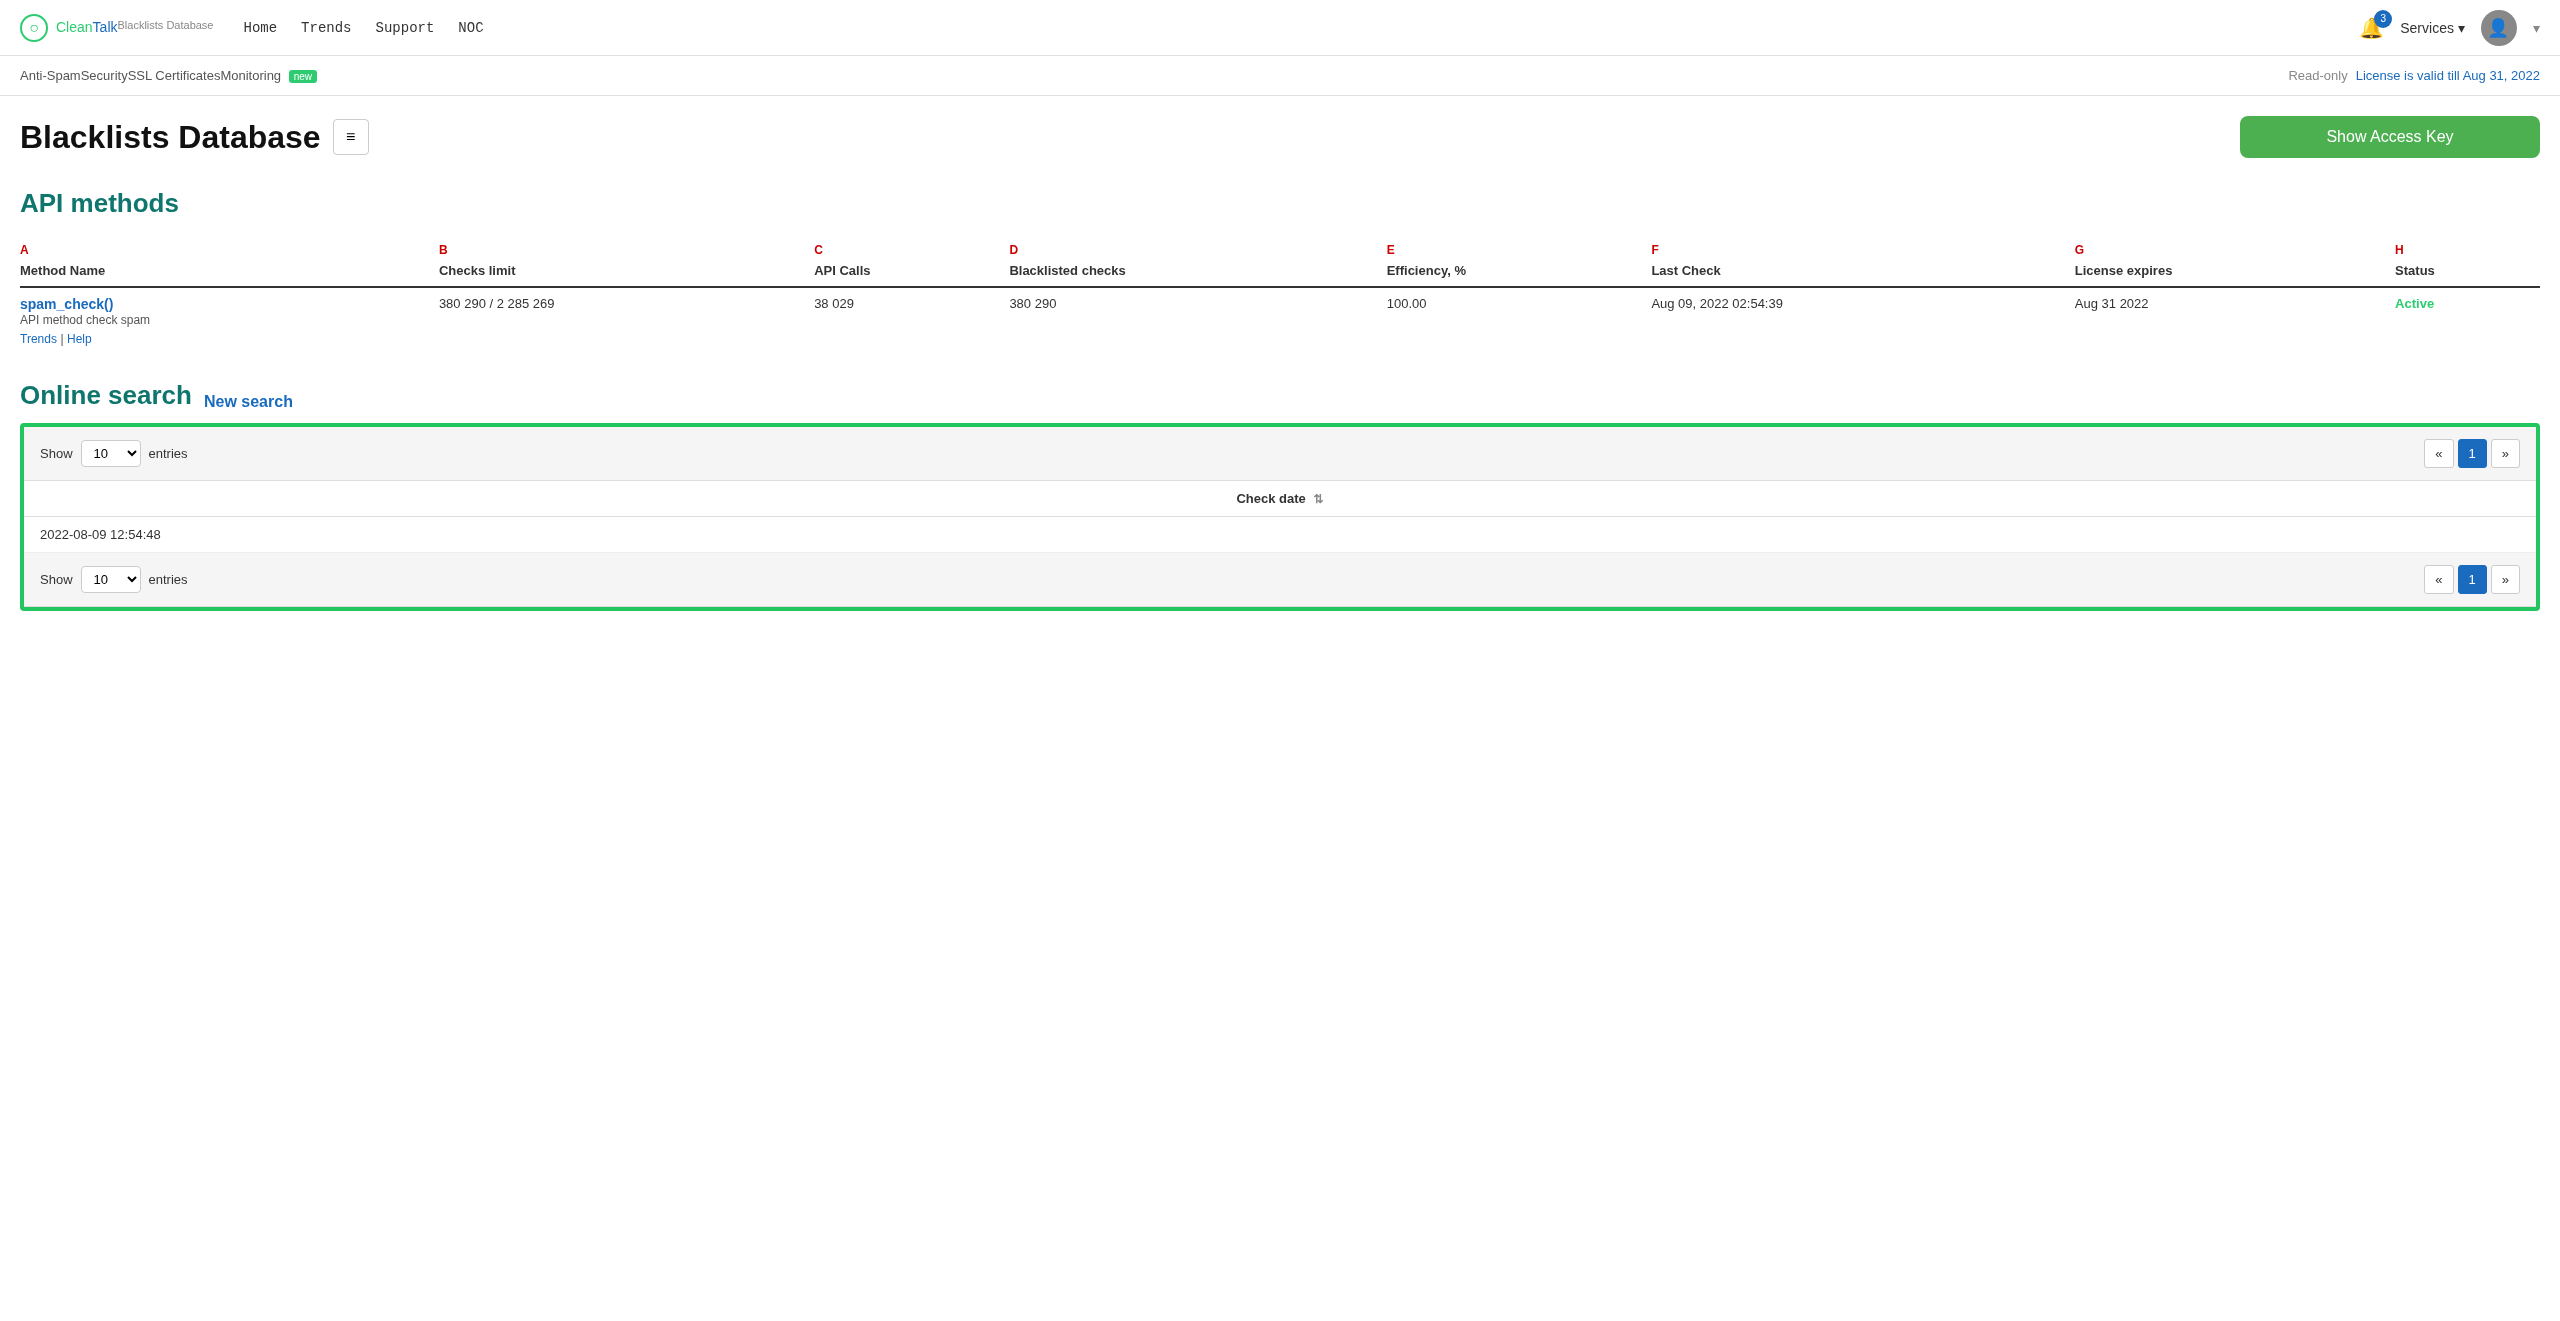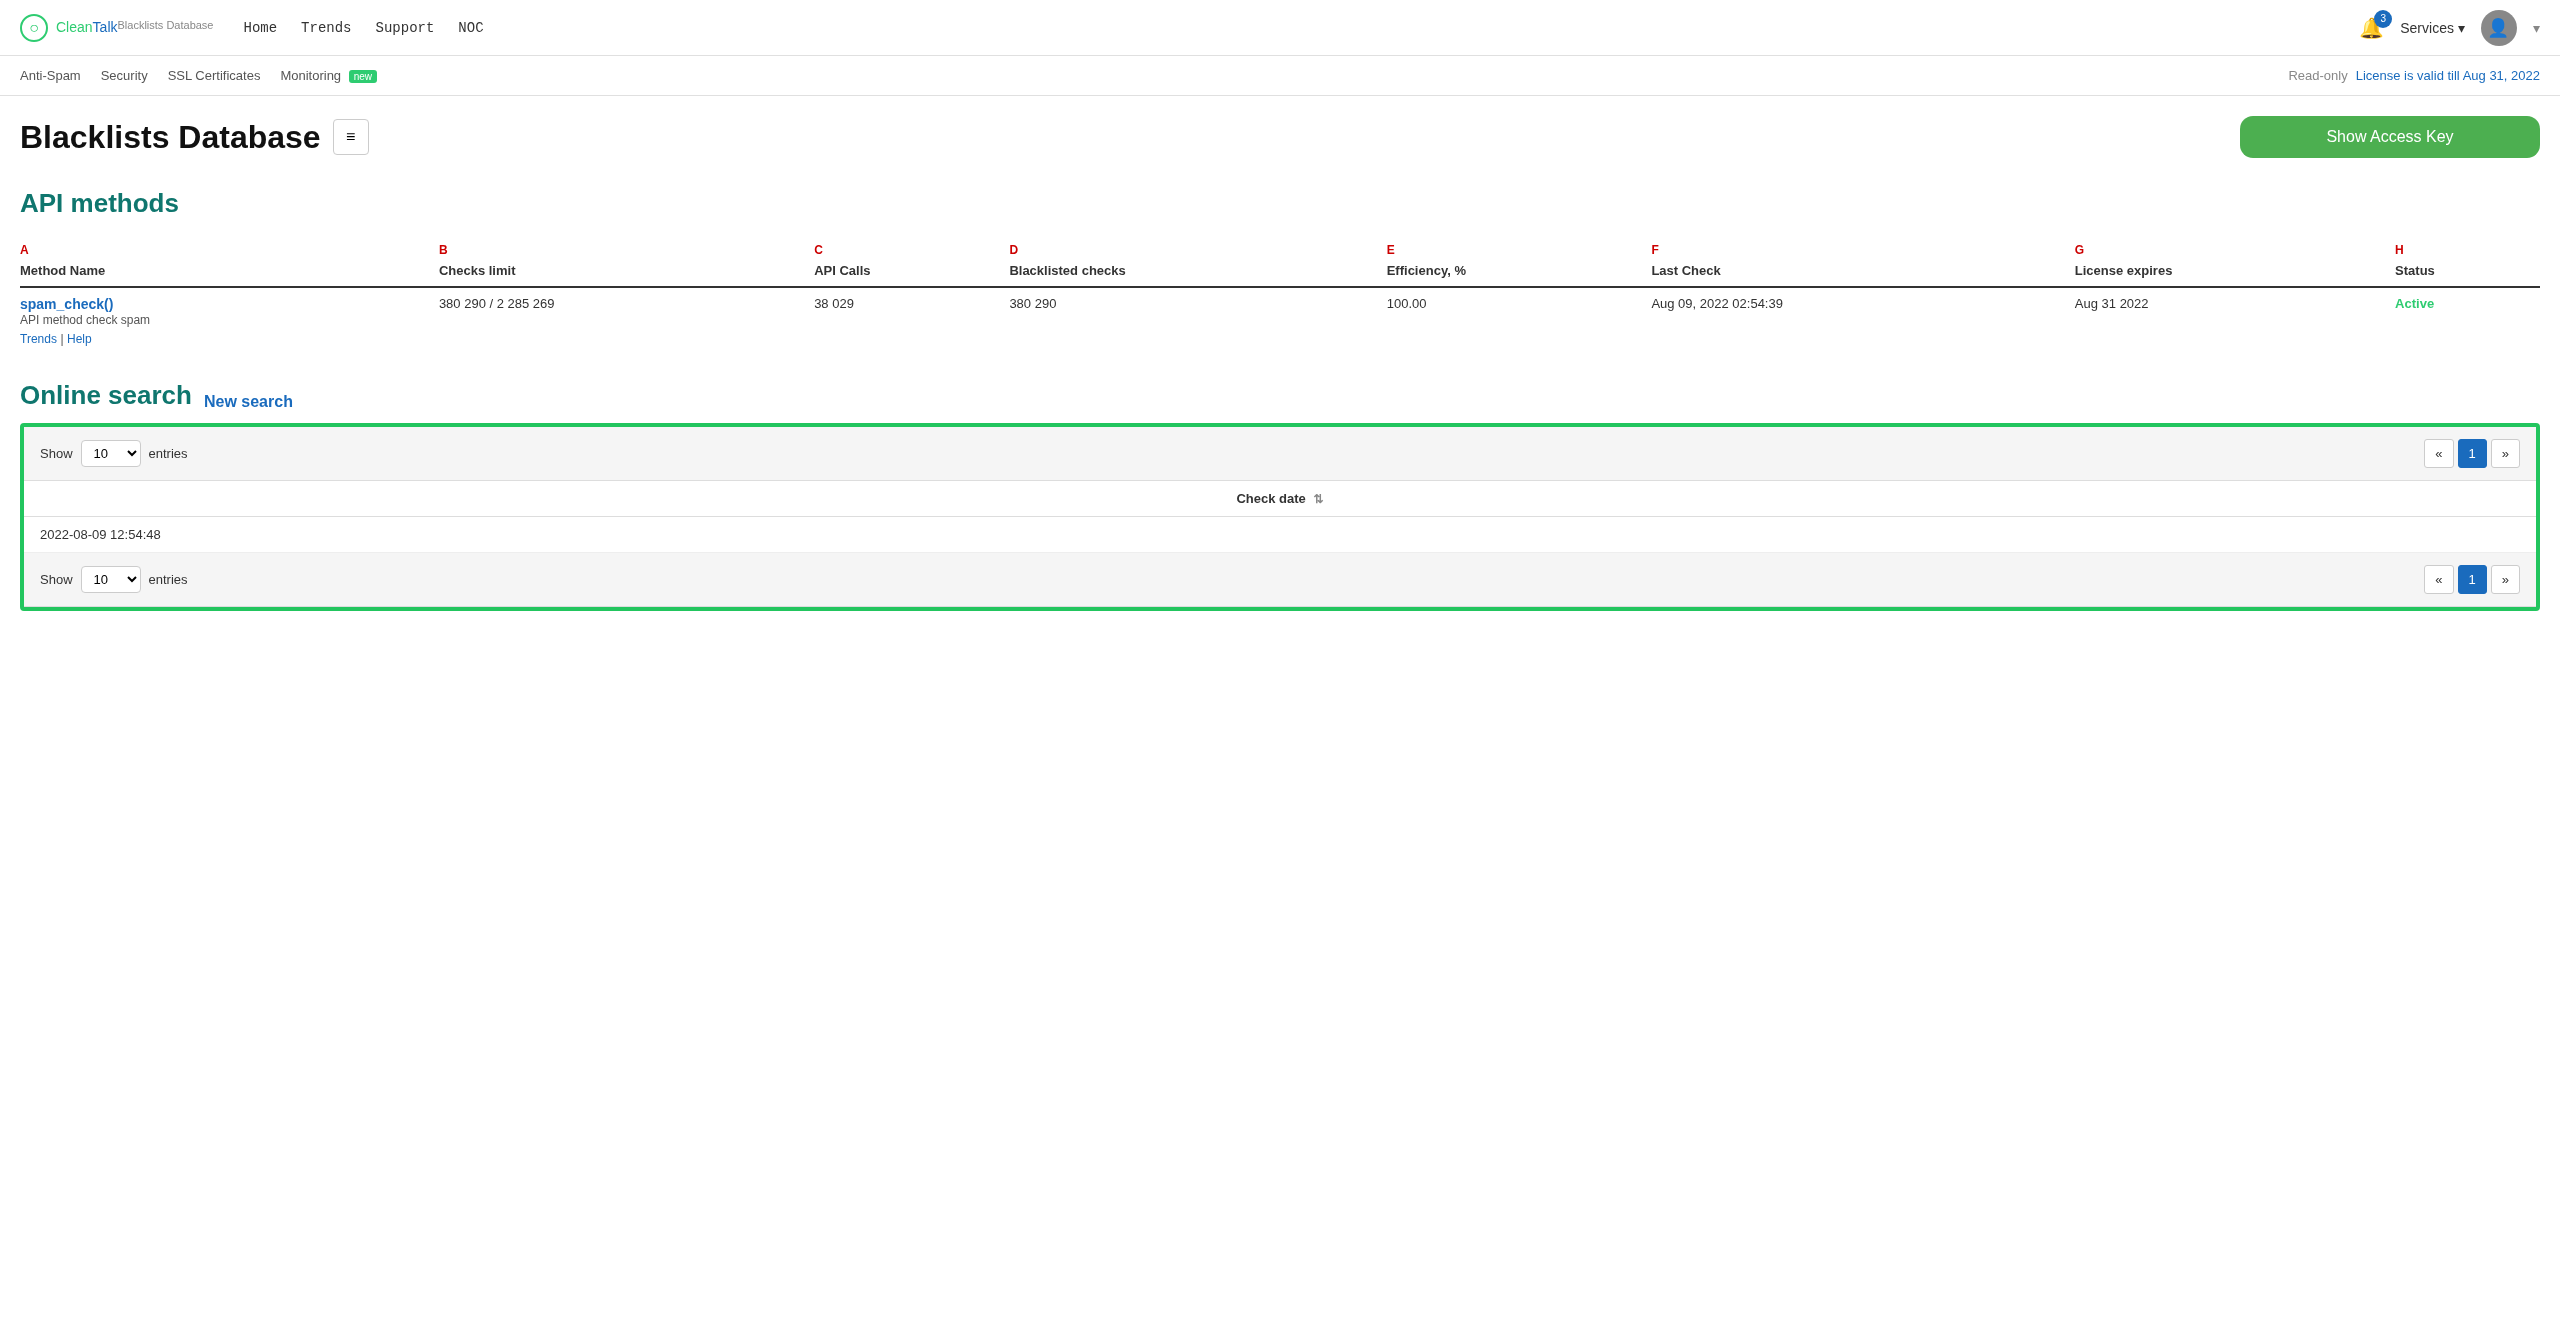--- a/index.html
+++ b/index.html
@@ -105,21 +105,20 @@
     .secondary-nav {
       display: flex;
       align-items: center;
       padding: 0 20px;
       height: 40px;
       border-bottom: 1px solid #e0e0e0;
       background: #fff;
     }
     .secondary-nav-links {
       display: flex;
-      gap: 20px;
       flex: 1;
     }
     .sec-link {
       color: #555;
       text-decoration: none;
       font-size: 13px;
       cursor: pointer;
     }
     .new-badge {
       background: #2ecc71;
@@ -166,21 +165,21 @@
       display: flex;
       align-items: center;
       justify-content: center;
       cursor: pointer;
       font-size: 16px;
     }
     .show-key-btn {
       background: #4caf50;
       color: #fff;
       border: none;
-      border-radius: 13px;
+      border-radius: 8px;
       padding: 12px 40px;
       font-size: 16px;
       cursor: pointer;
       min-width: 300px;
     }
 
     
     .main-content {
       padding: 20px;
     }

